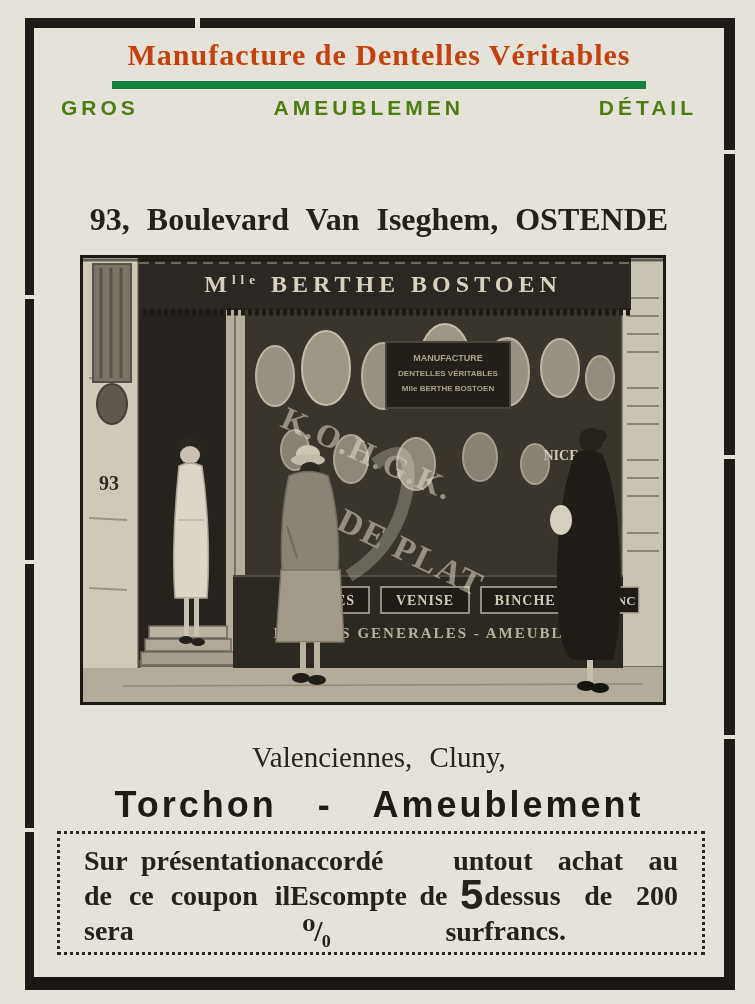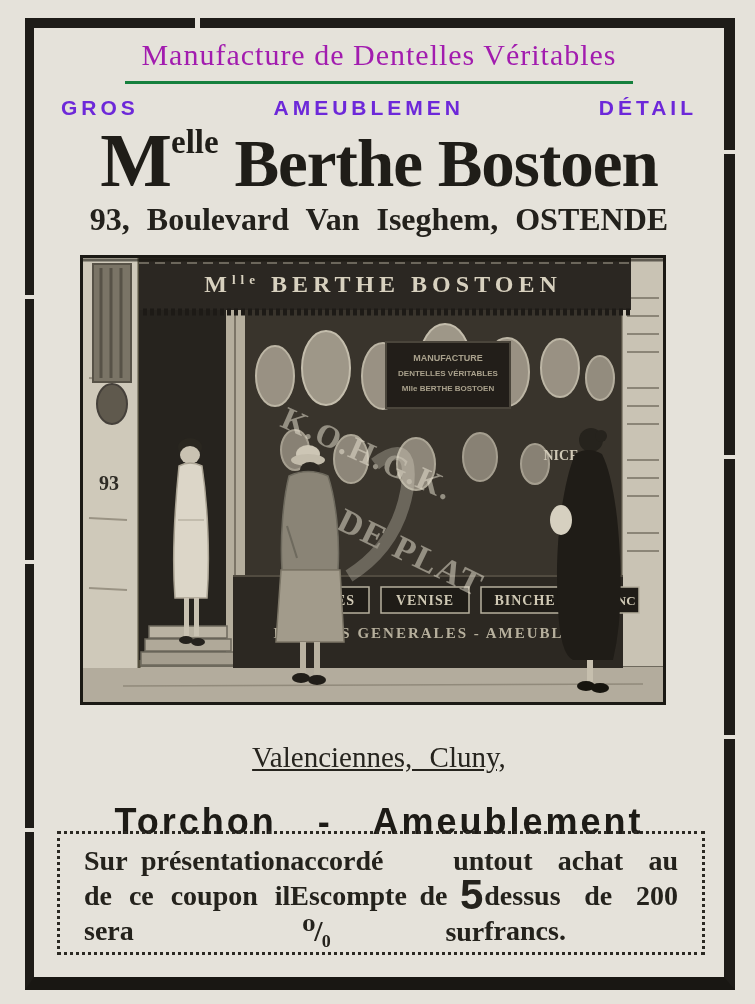--- a/index.html
+++ b/index.html
@@ -20,31 +20,31 @@
     border-right:11px solid #1e1c18;
     border-bottom:13px solid #191713;
     border-left:9px solid #1e1c18;
   }
   .frame-gap{position:absolute;background:#e5e2da;}
   .centered{position:absolute;left:33px;width:692px;text-align:center;}
   
   .tagline-wrap{top:38px;}
   .tagline{
     display:inline-block;
-    font-weight:normal;font-size:30px;letter-spacing:1px;
-    border-bottom:3px solid #15803d;
+    font-weight:bold;font-size:30px;letter-spacing:1px;
+    border-bottom:8px solid #15803d;
     padding:0 16px 9px 16px;
-    color:#a21caf;
+    color:#c2410c;
   }
   
   .trade-row{
     top:96px;display:flex;justify-content:space-between;
     padding:0 28px;box-sizing:border-box;
     font-family:"Liberation Sans","DejaVu Sans",sans-serif;
-    font-weight:bold;font-size:21px;letter-spacing:4px;color:#6d28d9;
+    font-weight:bold;font-size:21px;letter-spacing:4px;color:#4d7c0f;
   }
   
   .big-title{
     top:118px;
     font-weight:bold;font-size:67px;line-height:84px;color:#1f1d18;
     letter-spacing:-1px;white-space:nowrap;
   }
   .big-title .m-cap{font-size:76px;}
   .big-title .m-sup{font-size:33px;position:relative;top:-33px;letter-spacing:0;}
   
@@ -53,23 +53,23 @@
     word-spacing:9px;white-space:nowrap;
   }
   
   .photo{
     position:absolute;left:80px;top:255px;width:580px;height:444px;
     border:3px solid #1b1914;background:#8a8478;
   }
   .photo svg{display:block;}
   
   .caption-1{top:706px;font-size:29px;word-spacing:15px;color:#26241e;}
-  .caption-2{top:741px;font-size:29px;word-spacing:10px;color:#26241e;text-decoration:underline;}
+  .caption-2{top:741px;font-size:29px;word-spacing:10px;color:#26241e;}
   .products-line{
-    top:801px;
+    top:784px;
     font-family:"Liberation Sans","DejaVu Sans",sans-serif;
     font-weight:bold;font-size:36px;letter-spacing:3px;word-spacing:28px;
     color:#1d1b16;
   }
   
   .coupon{
     position:absolute;left:57px;top:831px;width:648px;height:124px;
     box-sizing:border-box;
     border:3px dotted #2b2923;
     padding:9px 24px 7px 24px;
@@ -103,23 +103,20 @@
   <div class="centered tagline-wrap">
     <span class="tagline">Manufacture de Dentelles Véritables</span>
   </div>
 
   <div class="centered trade-row">
     <span>GROS</span>
     <span>AMEUBLEMEN</span>
     <span>DÉTAIL</span>
   </div>
 
-  <div class="centered big-title">
-    <span class="m-cap">M</span><span class="m-sup">elle</span><span> Berthe Bostoen</span>
-  </div>
 
   <div class="centered address-line">93, Boulevard Van Iseghem, OSTENDE</div>
 
   <div class="photo">
     <svg width="580" height="444" viewBox="0 0 580 444" xmlns="http://www.w3.org/2000/svg">
 
       <rect x="0" y="0" width="580" height="444" fill="#8a8478"></rect>
 
       <rect x="0" y="408" width="580" height="36" fill="#b3ac9d"></rect>
       <line x1="0" y1="408" x2="580" y2="408" stroke="#6e695d" stroke-width="2"></line>

